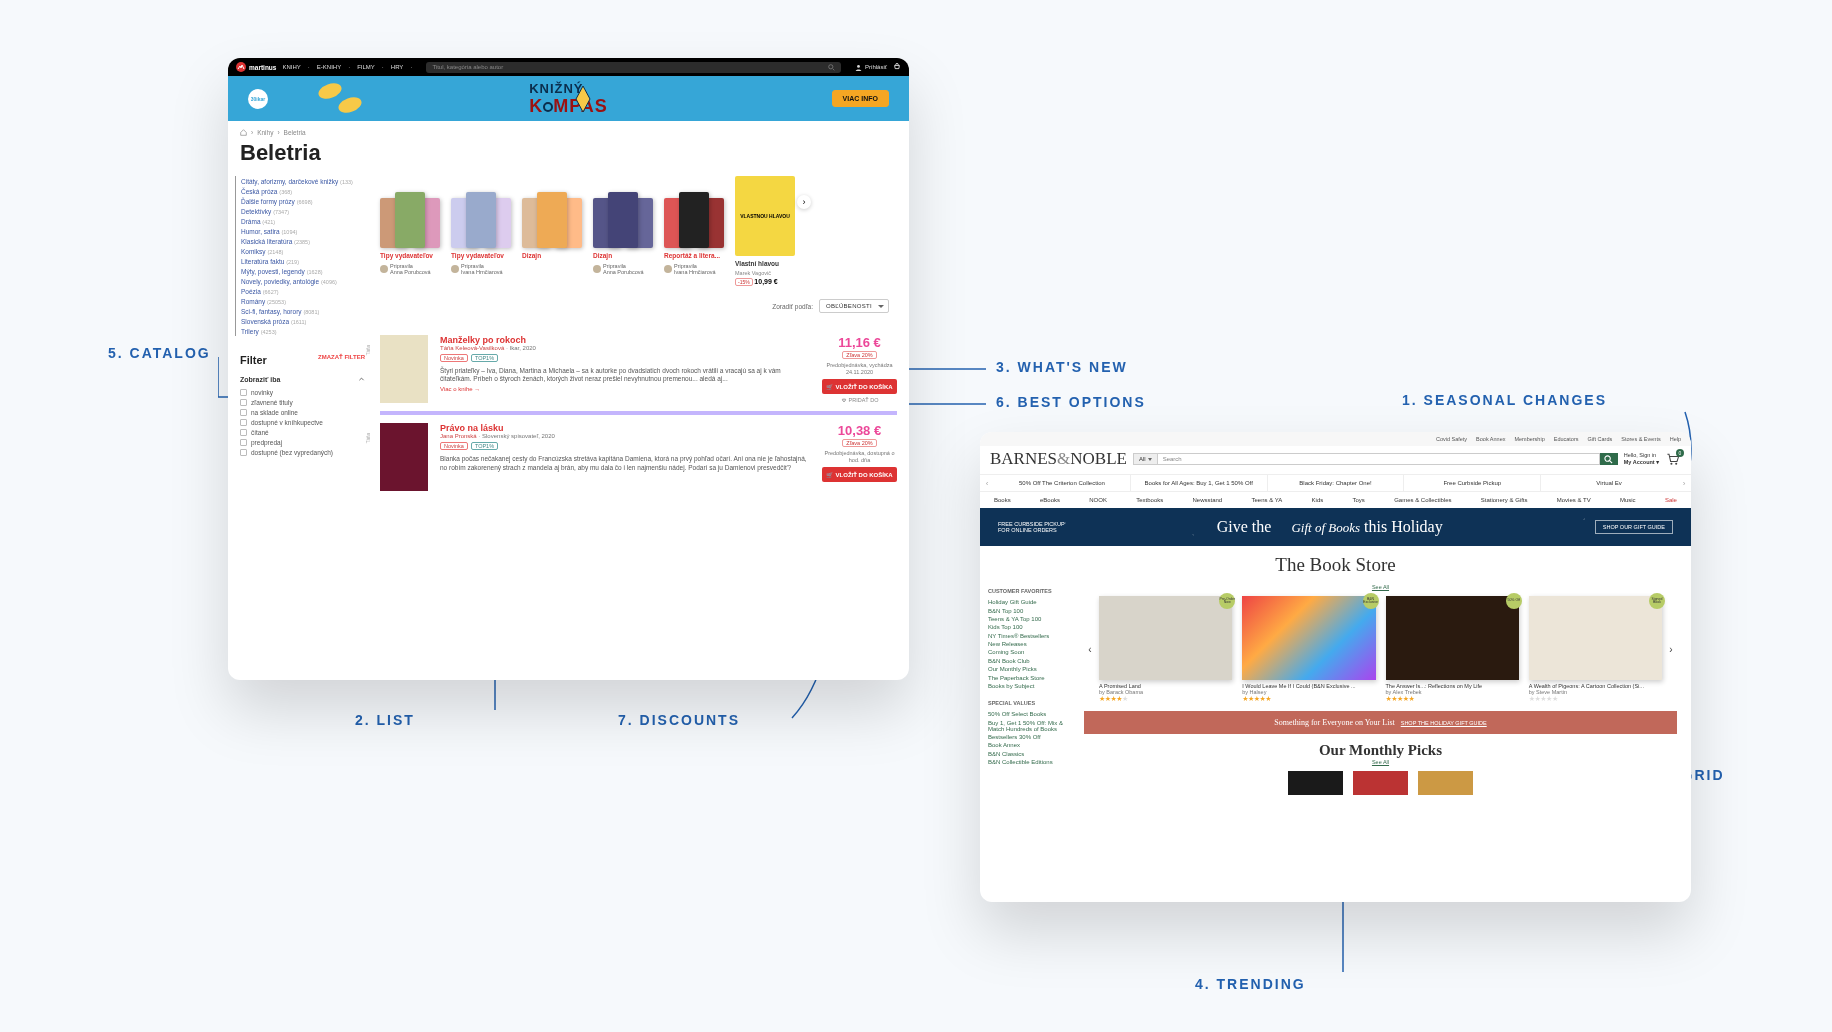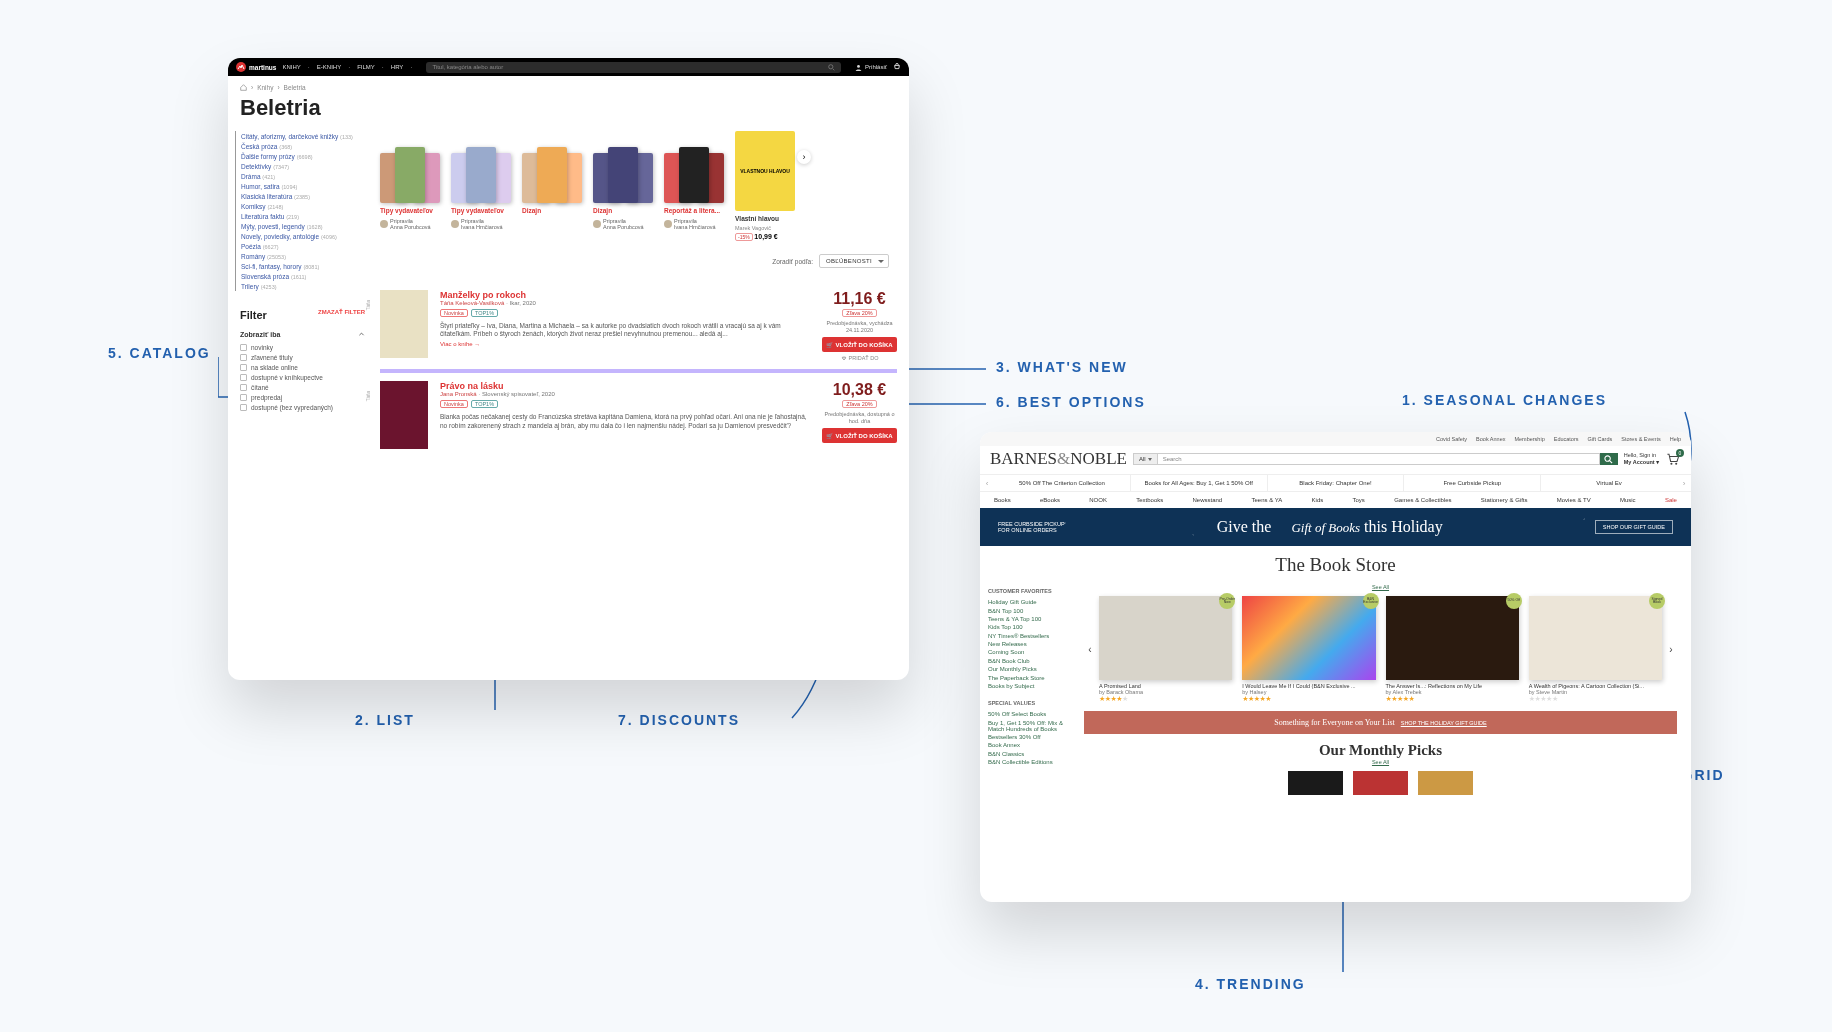--- a/index.html
+++ b/index.html
@@ -61,21 +61,21 @@
   #winA .listitem .cover .tab{position:absolute;left:-14px;top:10px;font-size:4.5px;writing-mode:vertical-rl;color:#aaa;transform:rotate(180deg);}
   #winA .listitem .info { flex:1; font-size:6.5px; color:#444;}
   #winA .listitem .info .bt { color:#d33; font-weight:700; font-size:9px;}
   #winA .listitem .info .by { color:#777; font-size:6px; margin-bottom:3px;}
   #winA .listitem .info .tags { display:flex; gap:3px; margin-bottom:5px;}
   #winA .listitem .info .tg { border:1px solid #6aa; color:#488; font-size:5.5px; padding:0 3px; border-radius:2px;}
   #winA .listitem .info .tg.nov{border-color:#e77;color:#c44;}
   #winA .listitem .info .desc { line-height:1.3; color:#555;}
   #winA .listitem .info .more { color:#d33; font-size:6px; display:inline-block;margin-top:2px;}
   #winA .listitem .buy { width:75px; text-align:center; font-size:6px;}
-  #winA .listitem .buy .price { font-weight:800; font-size:16px; color:#7f1d1d;}
+  #winA .listitem .buy .price { font-weight:800; font-size:13px; color:#ec4899;}
   #winA .listitem .buy .disc { color:#c33; border:1px solid #e99; font-size:5.5px; padding:0 3px; display:inline-block; margin-top:1px; border-radius:2px;}
   #winA .listitem .buy .preorder { font-size:5.5px; color:#777; margin-top:3px; line-height:1.2;}
   #winA .listitem .buy .btn { background:#d33; color:#fff; padding:4px 0; margin-top:4px; font-weight:700; border-radius:2px; font-size:6px;}
   #winA .listitem .buy .fav { font-size:5.5px; color:#888; margin-top:3px; display:flex; align-items:center; justify-content:center; gap:2px;}
   #winA .listitem .buy .fav svg{width:6px;height:6px;fill:none;stroke:#888;stroke-width:1.5;}
 
   
   #winB { left:980px; top:432px; width:711px; height:470px; font-size:7px; color:#333;}
   #winB .toputil { display:flex; justify-content:flex-end; gap:9px; padding:4px 10px; font-size:5.5px; color:#555; background:#f7f7f7;}
   #winB .header { display:flex; align-items:center; padding:3px 10px 5px; gap:6px;}
@@ -214,20 +214,33 @@
             <path d="M1 10 C1 7 9 7 9 10 Z"></path>
           </svg>
         <span>Prihlásiť</span>
       </div>
       <svg width="8" height="8" viewBox="0 0 10 10">
           <path d="M2 3 h6 l-.7 4 h-4.6 z" fill="none" stroke="#fff"></path>
           <path d="M3.5 3 v-1 a1.5 1.5 0 0 1 3 0 v1" fill="none" stroke="#fff"></path>
         </svg>
     </div>
 
+    <div class="herobanner">
+      <div class="ikar">30<br><span>ikar</span></div>
+      <div class="bg-deco" style="left:90px;top:8px;"></div>
+      <div class="bg-deco" style="left:110px;top:22px;"></div>
+      <div class="title">
+        <div style="font-size:13px;">KNIŽNÝ</div>
+        <span>K</span><span style="display:inline-block;width:10px;height:10px;border-radius:50%;border:2px solid #0b2e4d;vertical-align:middle;"></span><span>MPAS</span>
+      </div>
+      <svg width="30" height="30" style="position:absolute;left:340px;">
+          <path d="M15 2 L22 15 L15 28 L8 15 Z" fill="#f7c948" stroke="#0b2e4d"></path>
+        </svg>
+      <a class="cta">VIAC INFO</a>
+    </div>
 
     <div class="crumbs">
       <svg viewBox="0 0 10 10">
           <path d="M1 5 L5 1 L9 5 V9 H1 Z" fill="none" stroke="#888"></path>
         </svg>
       <span>›</span>
         <a>Knihy</a>
       <span>›</span>
         <a>Beletria</a>
     </div>

